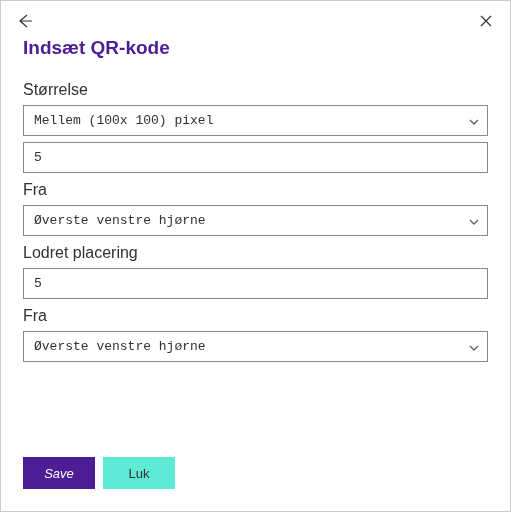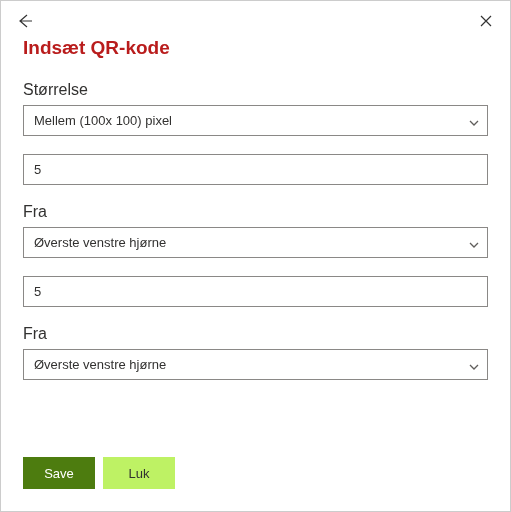--- a/index.html
+++ b/index.html
@@ -30,36 +30,37 @@
     .back-icon svg, .close-icon svg {
       width: 16px;
       height: 16px;
       stroke: #333;
       stroke-width: 1.2;
       fill: none;
     }
     .title {
       font-size: 19px;
       font-weight: 600;
-      color: #b91c1c;
+      color: #4c1d95;
       padding: 6px 22px 14px 22px;
     }
     .content {
       flex: 1;
       padding: 0 22px;
     }
     .label {
       font-size: 16px;
       color: #323130;
       margin: 8px 0 6px 0;
     }
     .field-wrap {
       position: relative;
       width: 100%;
-      margin-bottom: 18px;
+      margin-bottom: 6px;
+      font-family: Liberation Mono, monospace;
     }
     .field {
       width: 100%;
       border: 1px solid #8a8886;
       background: #fff;
       font-size: 13px;
       color: #323130;
       padding: 6px 28px 6px 10px;
       height: 31px;
       line-height: 17px;
@@ -89,25 +90,26 @@
     .btn {
       font-family: inherit;
       font-size: 13px;
       height: 32px;
       min-width: 72px;
       border: none;
       cursor: pointer;
       padding: 0 16px;
     }
     .btn-primary {
-      background: #4d7c0f;
+      background: #4c1d95;
       color: #fff;
+      font-style: italic;
     }
     .btn-secondary {
-      background: #bef264;
+      background: #5eead4;
       color: #323130;
     }
   </style>
 </head>
 <body>
 
 <div class="header">
   <span class="back-icon">
     <svg viewBox="0 0 16 16">
         <path d="M10 2 L3 8 L10 14 M3 8 H15"></path>
@@ -140,20 +142,21 @@
   <div class="label">Fra</div>
   <div class="field-wrap">
     <div class="field">Øverste venstre hjørne</div>
     <span class="chevron">
       <svg viewBox="0 0 12 12">
           <path d="M2 4 L6 8 L10 4"></path>
         </svg>
     </span>
   </div>
 
+  <div class="label">Lodret placering</div>
   <div class="field-wrap">
     <input class="field" value="5" style="">
   </div>
 
   <div class="label">Fra</div>
   <div class="field-wrap">
     <div class="field">Øverste venstre hjørne</div>
     <span class="chevron">
       <svg viewBox="0 0 12 12">
           <path d="M2 4 L6 8 L10 4"></path>

